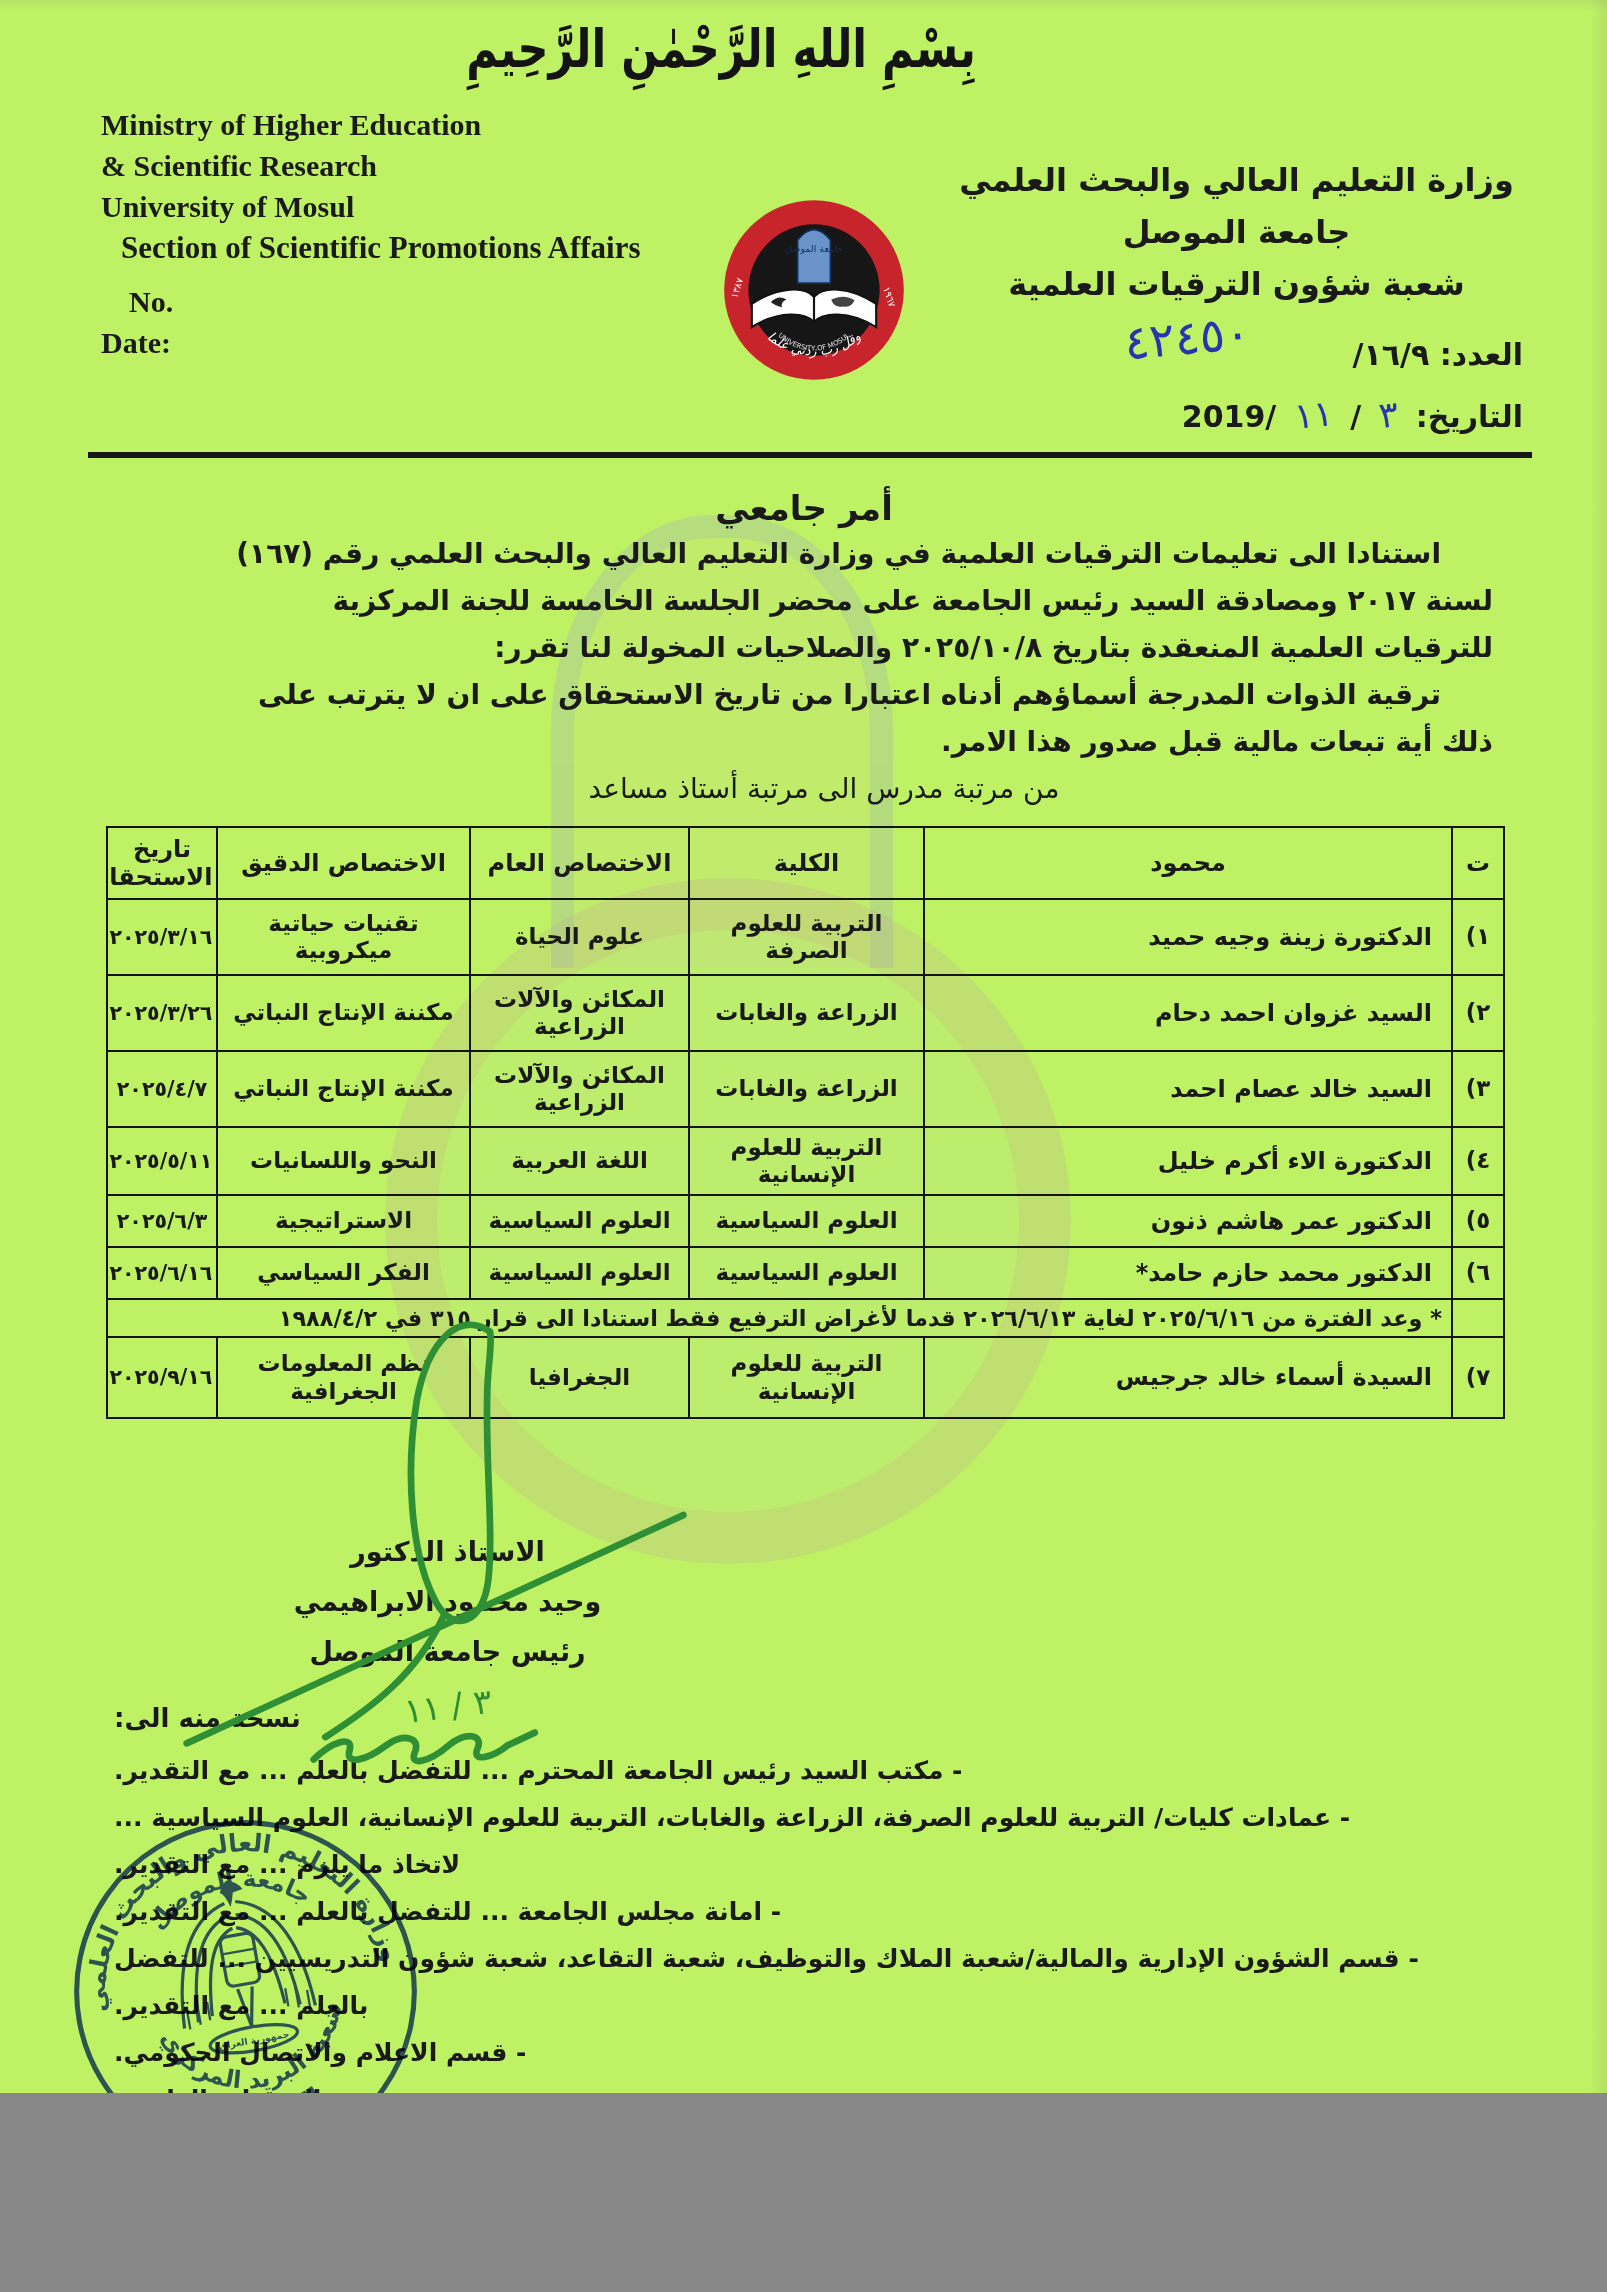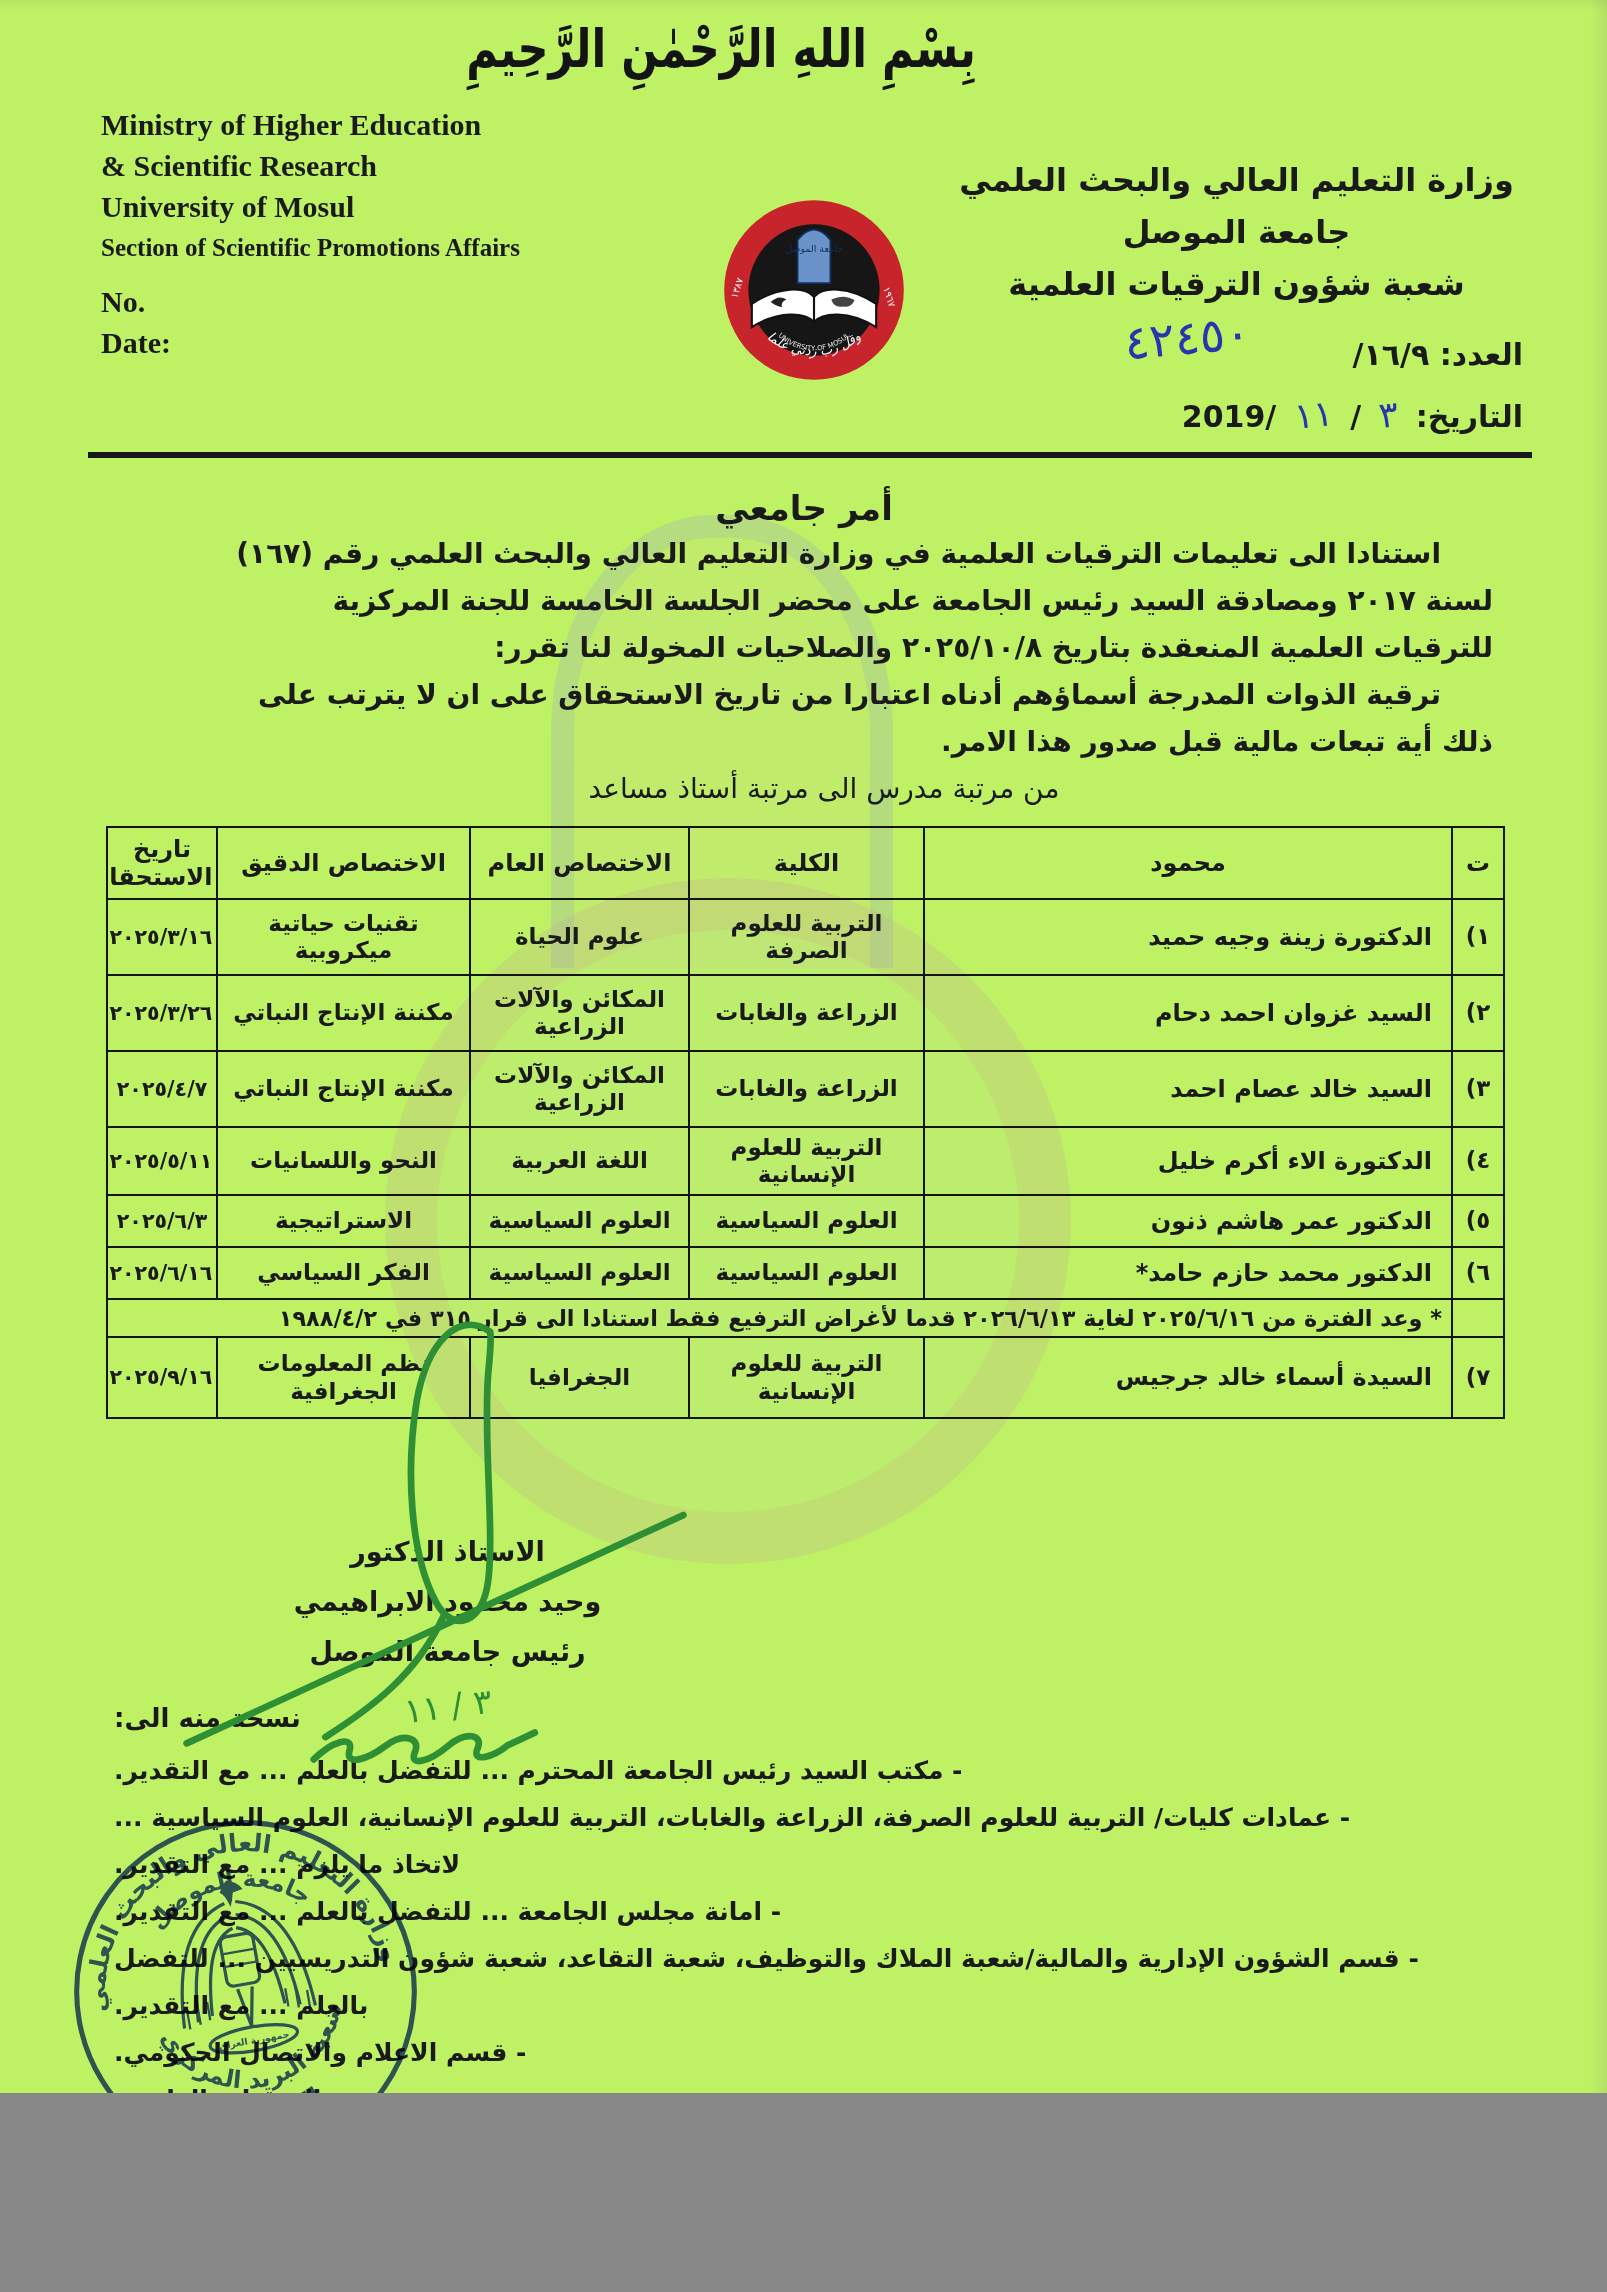--- a/index.html
+++ b/index.html
@@ -15,22 +15,22 @@
         border-radius:161px 161px 0 0 / 215px 215px 0 0;background:rgba(225,180,180,.10);}
   .wm-circle{position:absolute;left:385px;top:878px;width:582px;height:582px;z-index:0;
         border:52px solid rgba(205,135,140,.13);border-radius:50%;background:rgba(165,190,220,.07);}
   
   .bismillah{position:absolute;top:25px;left:0;width:1442px;text-align:center;z-index:1;
         font-weight:bold;font-size:41px;transform:scale(1.05,1.3);direction:rtl;color:#141414;}
   
   .hdr-en{position:absolute;left:101px;top:104px;z-index:1;
         font-family:"Liberation Serif",serif;font-weight:bold;line-height:41px;}
   .hdr-en .big{font-size:30px;}
-  .hdr-en .small{font-size:25px;}
-  .hdr-en .gap{margin-top:12.5px;}
+  .hdr-en .small{font-size:31px;margin-left:20px;}
+  .hdr-en .gap{margin-top:12.5px;margin-left:28px;}
   .hdr-ar{position:absolute;right:85px;top:154px;width:573px;z-index:1;
         text-align:center;font-weight:bold;font-size:32px;line-height:52px;direction:rtl;}
   .hdr-num{position:absolute;right:85px;top:337px;width:573px;z-index:1;text-align:right;
         direction:rtl;font-weight:bold;font-size:30px;}
   .hdr-date{position:absolute;right:85px;top:394px;width:573px;z-index:1;text-align:right;
         direction:rtl;font-weight:bold;font-size:30px;}
   .hw{color:#2736ae;font-weight:normal;}
   .hw-number{position:absolute;right:358px;top:310px;z-index:1;color:#2736ae;font-size:47px;
         letter-spacing:6.3px;transform:rotate(-5deg);direction:rtl;}
   .hw-day,.hw-month{font-size:36px;display:inline-block;transform:rotate(-6deg);margin:0 7.2px;}

